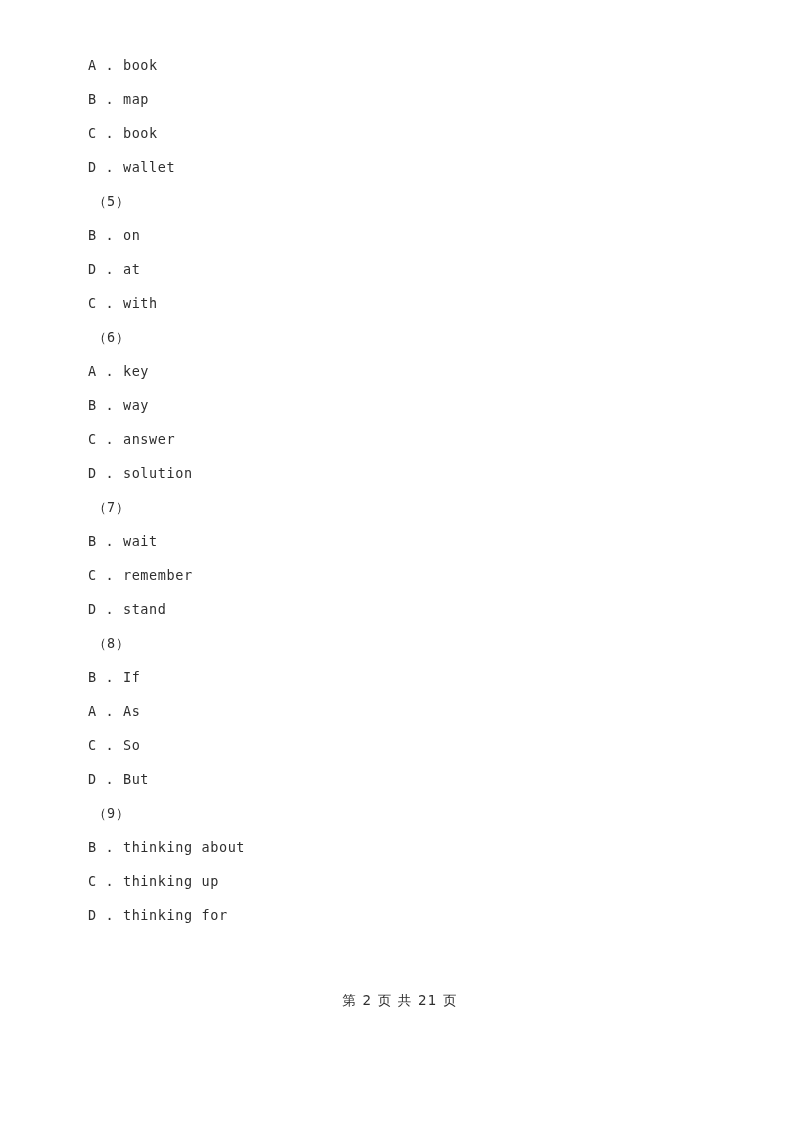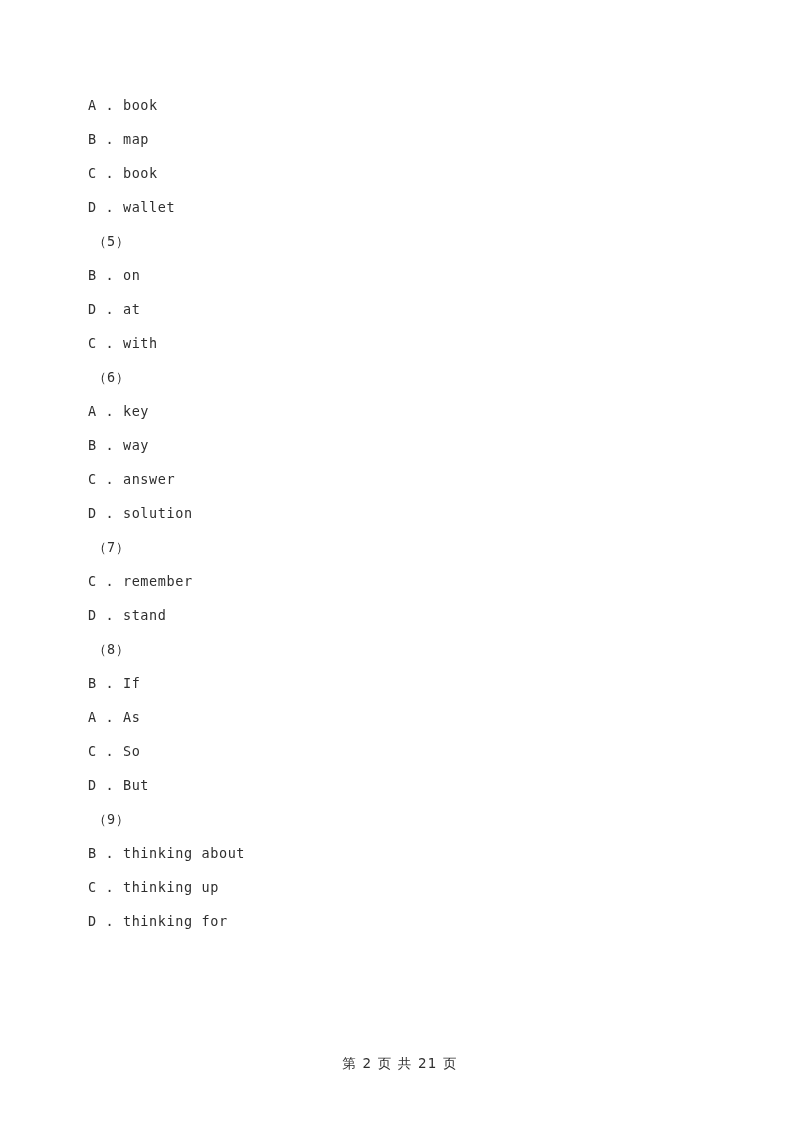--- a/index.html
+++ b/index.html
@@ -14,21 +14,20 @@
     position: relative;
     overflow: hidden;
     font-family: "DejaVu Sans Mono", "Liberation Mono", monospace;
     color: #2a2a2a;
     -webkit-font-smoothing: antialiased;
   }
   .page {
     position: absolute;
     inset: 0;
     background: #ffffff;
-    margin-top: 40px;
   }
   .content {
     position: absolute;
     left: 0;
     top: 48px;
     width: 800px;
   }
   .line {
     height: 34px;
     line-height: 34px;
@@ -39,21 +38,21 @@
   }
   .line.option {
     padding-left: 88px;
   }
   .line.qnum {
     padding-left: 93px;
   }
   .footer {
     position: absolute;
     left: 0;
-    top: 1011px;
+    top: 988px;
     width: 800px;
     text-align: center;
     font-size: 13.5px;
     line-height: 24px;
     letter-spacing: 1.2px;
     color: #2f2f2f;
     font-family: "DejaVu Sans", "Liberation Sans", sans-serif;
     white-space: pre;
   }
 </style>
@@ -69,20 +68,21 @@
       <div class="line qnum">（5）</div>
       <div class="line option">B . on</div>
       <div class="line option">D . at</div>
       <div class="line option">C . with</div>
       <div class="line qnum">（6）</div>
       <div class="line option">A . key</div>
       <div class="line option">B . way</div>
       <div class="line option">C . answer</div>
       <div class="line option">D . solution</div>
       <div class="line qnum">（7）</div>
+      <div class="line option">B . wait</div>
       <div class="line option">C . remember</div>
       <div class="line option">D . stand</div>
       <div class="line qnum">（8）</div>
       <div class="line option">B . If</div>
       <div class="line option">A . As</div>
       <div class="line option">C . So</div>
       <div class="line option">D . But</div>
       <div class="line qnum">（9）</div>
       <div class="line option">B . thinking about</div>
       <div class="line option">C . thinking up</div>

